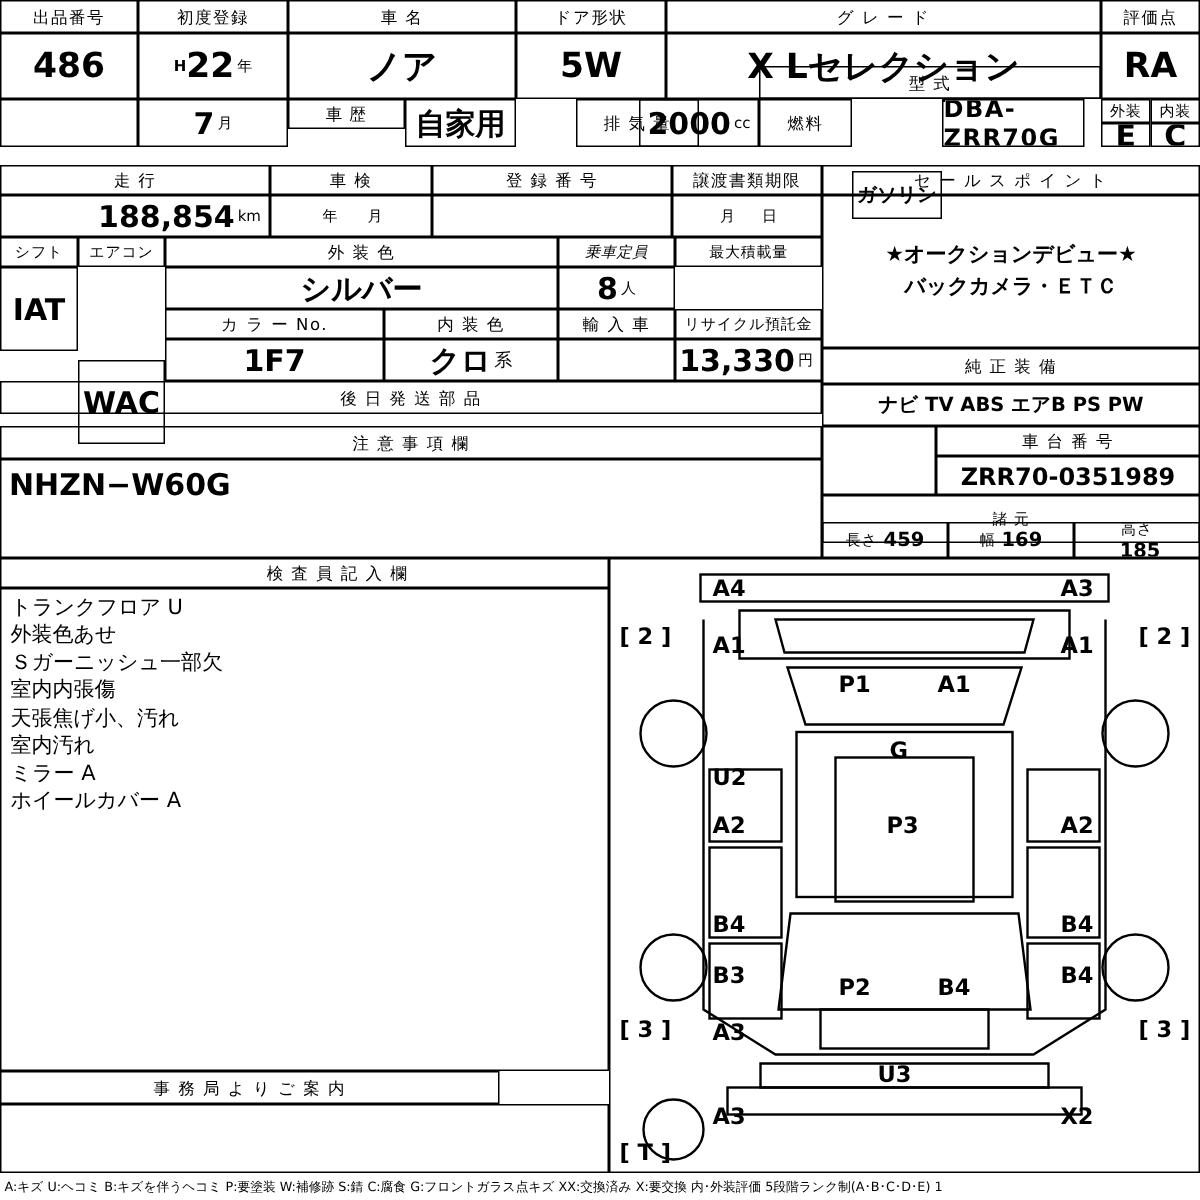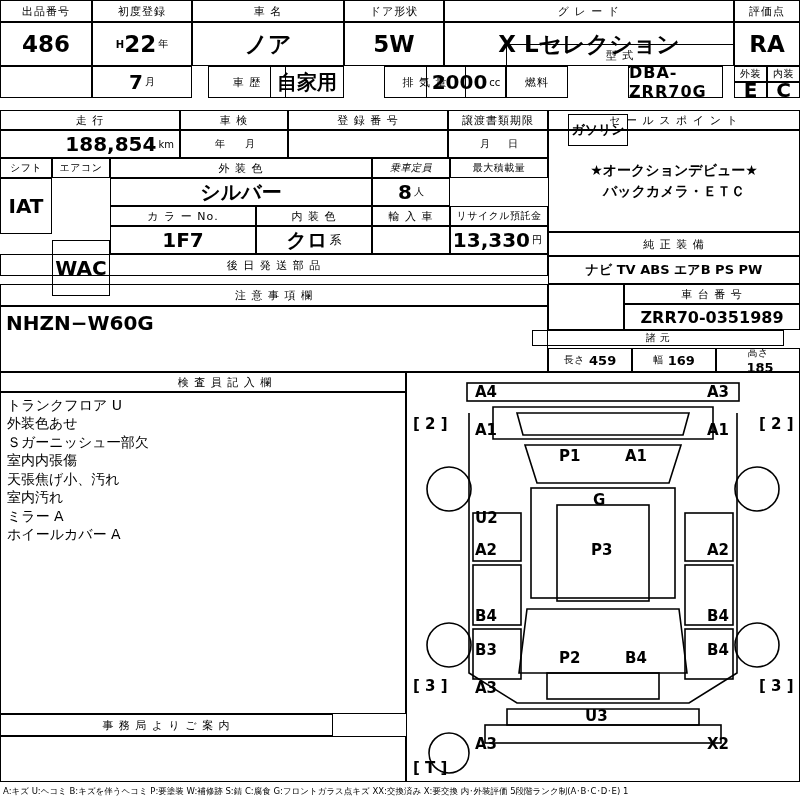--- a/index.html
+++ b/index.html
@@ -39,21 +39,21 @@
     <span class="val-l">22</span>
     <span class="sub">年</span>
   </div>
   <div class="bx" style="left:92px;top:66px;width:100px;height:32px;">
     <span class="val">7</span>
     <span class="sub">月</span>
   </div>
 
   <div class="bx lbl" style="left:192px;top:0;width:152px;height:22px;">車 名</div>
   <div class="bx val-l" style="left:192px;top:22px;width:152px;height:44px;">ノア</div>
-  <div class="bx lbl" style="left:208px;top:66px;width:78px;height:32px;">車 歴</div>
+  <div class="bx lbl" style="left:192px;top:66px;width:78px;height:20px;font-family:Liberation Serif, serif;">車 歴</div>
   <div class="bx val" style="left:270px;top:66px;width:74px;height:32px;">自家用</div>
 
   <div class="bx lbl" style="left:344px;top:0;width:100px;height:22px;">ドア形状</div>
   <div class="bx val-l" style="left:344px;top:22px;width:100px;height:44px;">5W</div>
   <div class="bx lbl" style="left:344px;top:66px;width:82px;height:32px;margin-left:40px;">排 気 量</div>
   <div class="bx" style="left:426px;top:66px;width:80px;height:32px;">
     <span class="val">2000</span>
     <span class="sub">cc</span>
   </div>
 
@@ -262,21 +262,21 @@
 
   <div class="bx lbl" style="left:0;top:284px;width:548px;height:22px;">注 意 事 項 欄</div>
   <div class="bx left" style="left:0;top:306px;width:548px;height:66px;align-items:flex-start;padding-top:4px;">
     <span class="val">NHZN−W60G</span>
   </div>
 
   <div class="bx" style="left:548px;top:284px;width:76px;height:46px;"></div>
   <div class="bx lbl" style="left:624px;top:284px;width:176px;height:20px;">車 台 番 号</div>
   <div class="bx val-m" style="left:624px;top:304px;width:176px;height:26px;">ZRR70-0351989</div>
 
-  <div class="bx lbl-s" style="left:532px;top:330px;width:252px;height:16px;">諸 元</div>
+  <div class="bx lbl-s" style="left:548px;top:330px;width:252px;height:32px;">諸 元</div>
   <div class="bx" style="left:548px;top:348px;width:84px;height:24px;">
     <span class="lbl-s">長さ</span>
     <span class="val-s" style="margin-left:4px">459</span>
   </div>
   <div class="bx" style="left:632px;top:348px;width:84px;height:24px;">
     <span class="lbl-s">幅</span>
     <span class="val-s" style="margin-left:4px">169</span>
   </div>
   <div class="bx" style="left:716px;top:348px;width:84px;height:24px;flex-direction:column;">
     <span class="lbl-s">高さ</span>

